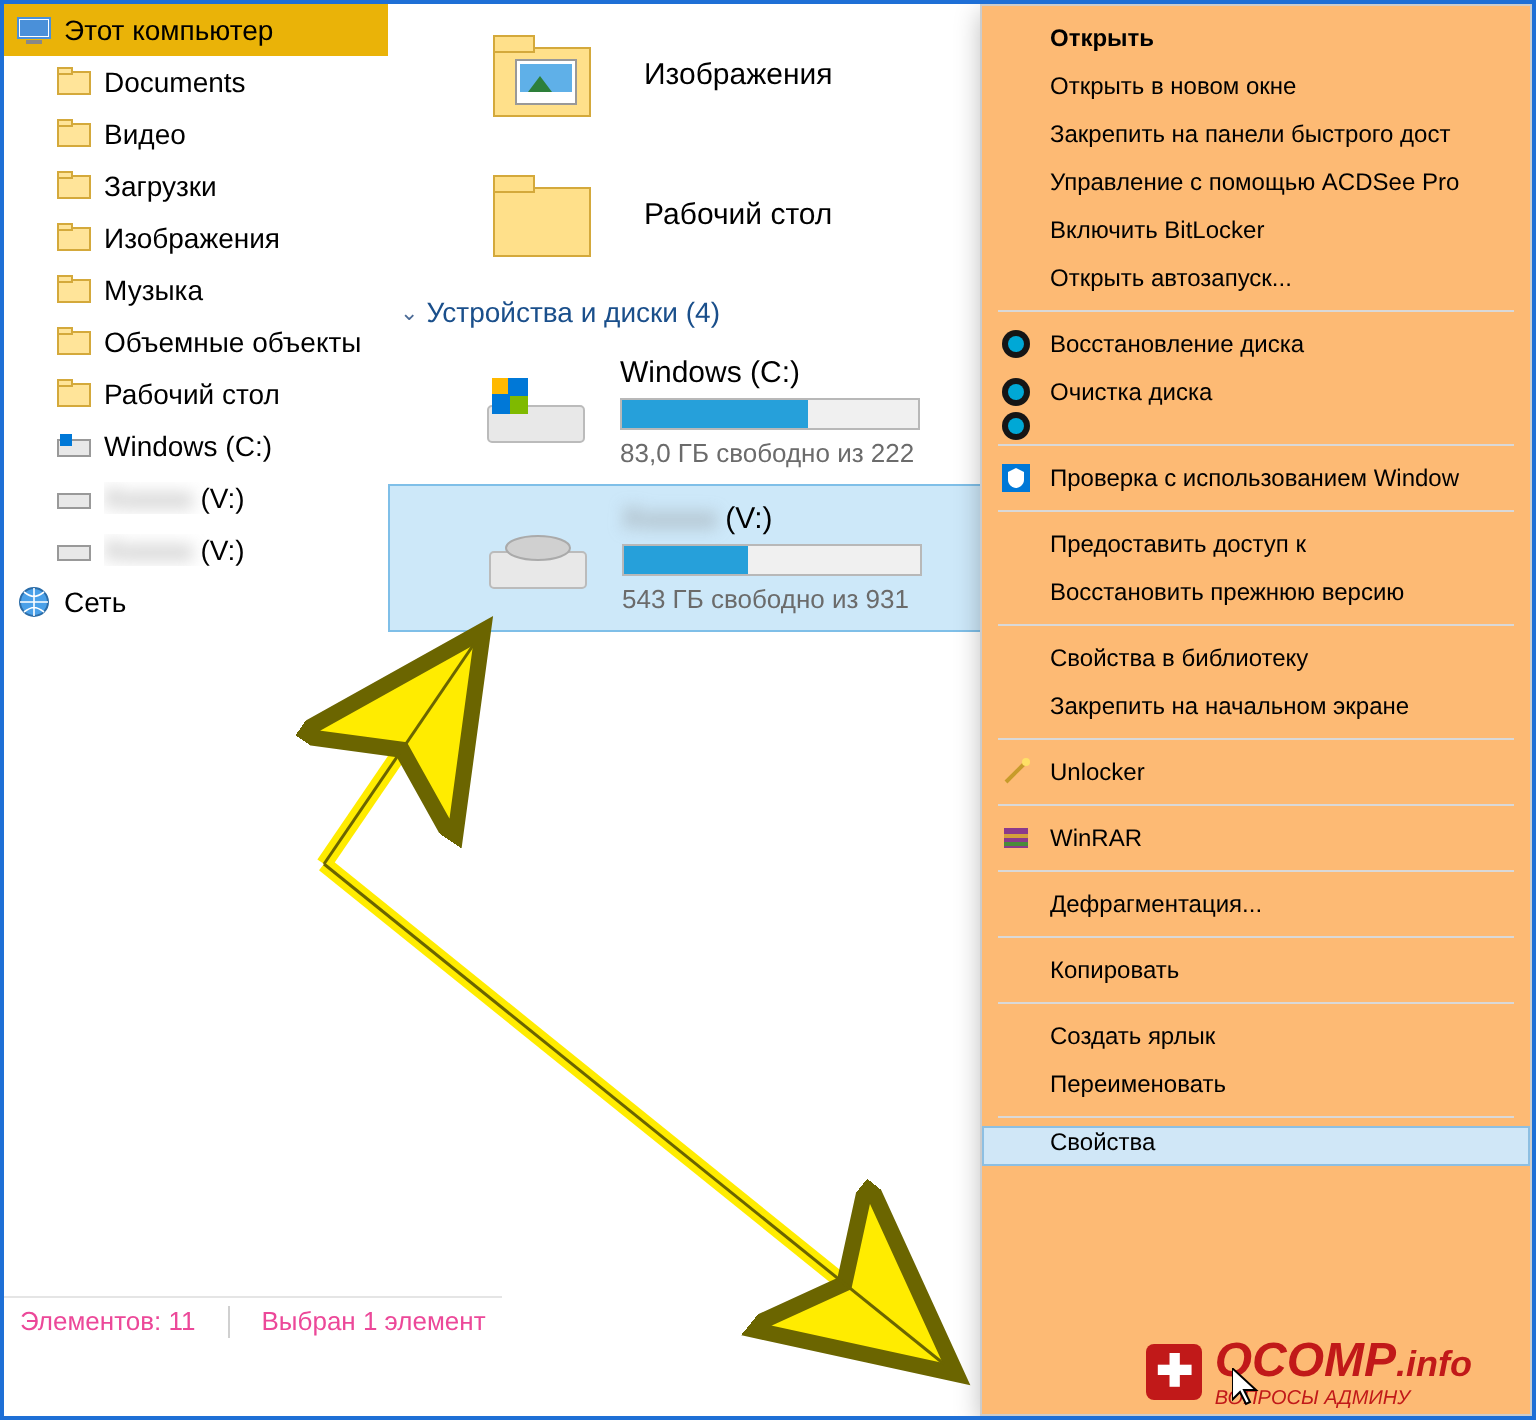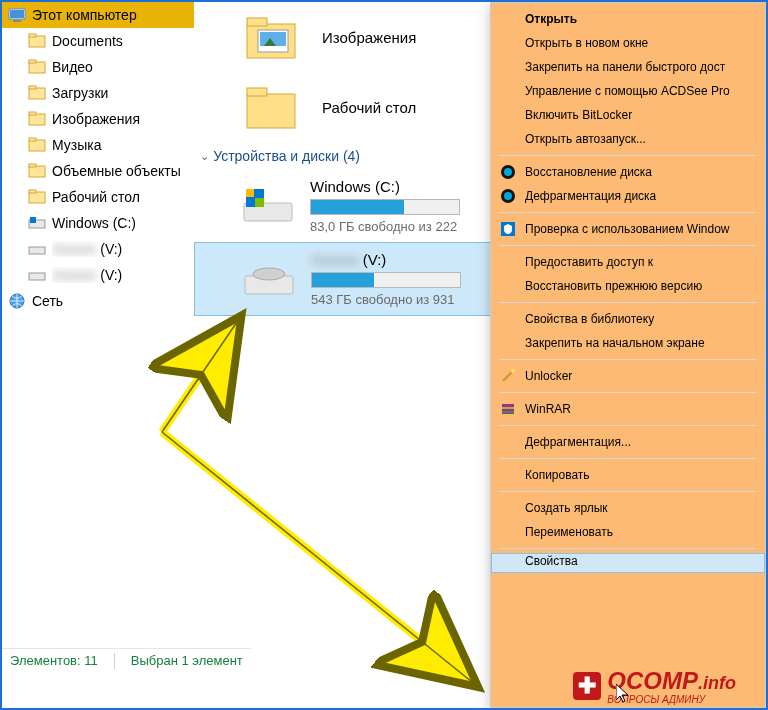--- a/index.html
+++ b/index.html
@@ -30,21 +30,21 @@
   .drive-free { font-size:13px; color:#6b6b6b; }
   .blur-name { filter: blur(4px); color:#888; display:inline-block; }
 
   .ctxmenu { position:absolute; right:0; top:0; width:276px; background:#fdba74; border:1px solid #ccc; box-shadow:0 4px 12px rgba(0,0,0,.25); padding:4px 0; font-size:12px; bottom:0; overflow:hidden; }
   .ctx-item { display:flex; align-items:center; gap:10px; padding:5px 12px 5px 34px; position:relative; white-space:nowrap; }
   .ctx-item.bold { font-weight:600; }
   .ctx-sep { height:1px; background:#d9d9d9; margin:4px 8px; }
   .ctx-item.selected { background:#d0e7f7; border:1px solid #8dbfe2; padding:0 11px 4px 33px; }
   .ctx-ico { position:absolute; left:8px; width:18px; height:18px; display:flex; align-items:center; justify-content:center; }
 
-  .status { position:absolute; left:0; bottom:36px; height:24px; display:flex; align-items:center; font-size:13px; color:#15803d; padding:0 8px; gap:16px; border-top:1px solid #e5e5e5;}
+  .status { position:absolute; left:0; bottom:36px; height:24px; display:flex; align-items:center; font-size:13px; color:#ec4899; padding:0 8px; gap:16px; border-top:1px solid #e5e5e5;}
   .status .sep { width:1px; height:16px; background:#d0d0d0;}
 
   .watermark { position:absolute; right:30px; bottom:4px; display:flex; align-items:center; gap:6px; font-weight:700; font-size:24px; color:#c11919; font-style:italic;}
   .watermark .sub { font-size:10px; color:#c11919; font-weight:400; display:block; line-height:9px;}
   .wm-plus { width:28px; height:28px; background:#c11919; border-radius:4px; color:#fff; display:flex; align-items:center; justify-content:center; font-size:22px; font-style:normal; position:relative;}
 
   .arrows { position:absolute; left:0; top:0; width:100%; height:100%; pointer-events:none; }
 
   .cursor { position:absolute; width:14px; height:20px; }
 </style>
@@ -245,21 +245,29 @@
       </span>
       <span>Восстановление диска</span>
     </div>
   <div class="ctx-item">
       <span class="ctx-ico">
         <svg width="16" height="16">
           <circle cx="8" cy="8" r="7" fill="#151515"></circle>
           <circle cx="8" cy="8" r="4" fill="#00a8d6"></circle>
         </svg>
       </span>
-      <span>Дефрагментация диска</span>
+      <span>Очистка диска</span>
+    </div>
+  <div class="ctx-item">
+      <span class="ctx-ico">
+        <svg width="16" height="16">
+          <circle cx="8" cy="8" r="7" fill="#151515"></circle>
+          <circle cx="8" cy="8" r="4" fill="#00a8d6"></circle>
+        </svg>
+      </span>
     </div>
   <div class="ctx-sep"></div>
   <div class="ctx-item">
       <span class="ctx-ico">
         <svg width="16" height="16">
           <rect x="1" y="1" width="14" height="14" fill="#0078d7"></rect>
           <path d="M8 3 L12 5 L12 9 C12 11 10 13 8 13 C6 13 4 11 4 9 L4 5 Z" fill="#fff"></path>
         </svg>
       </span>
       <span>Проверка с использованием Window</span>

